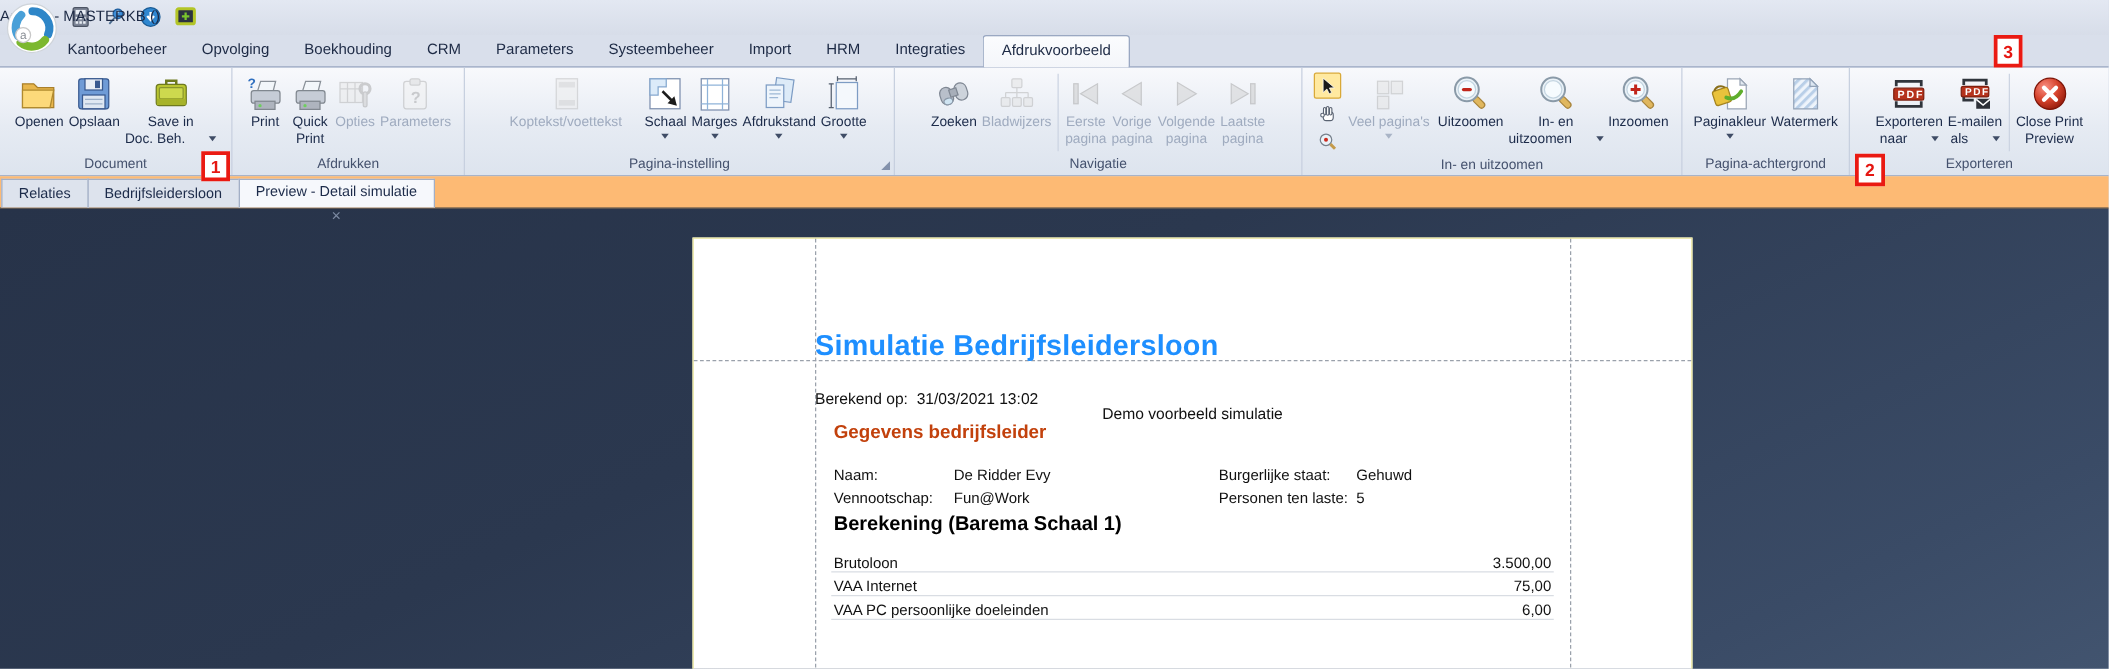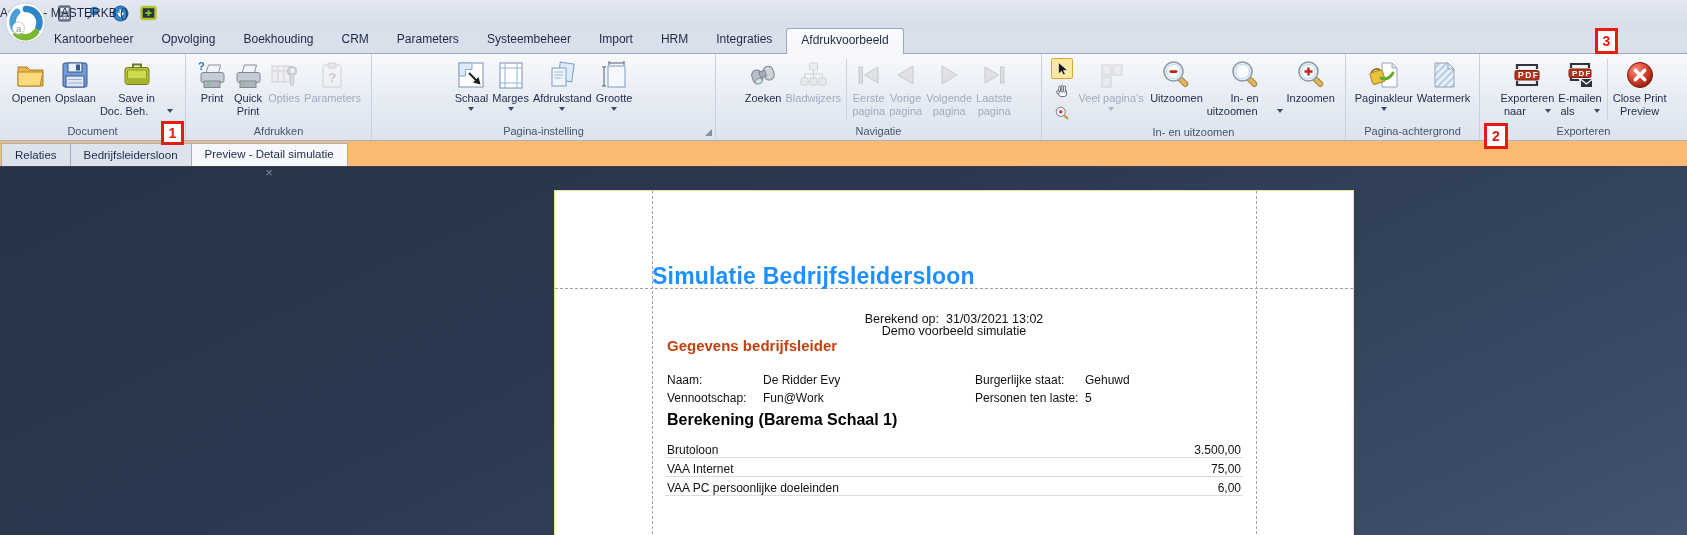--- a/index.html
+++ b/index.html
@@ -62,21 +62,21 @@
   .preview { position:relative; height:369px; overflow:hidden;
     background:linear-gradient(155deg,#273349 0%,#2b384f 40%,#3a4b66 85%,#42546f 100%); }
   .page { position:absolute; left:554px; top:23px; width:800px; height:400px;
     background:#fff; border:1px solid #e8e396; }
   .guide-v { position:absolute; top:0; bottom:0; width:0; border-left:1px dashed #9aa1ab; }
   .guide-h { position:absolute; left:0; right:0; height:0; border-top:1px dashed #9aa1ab; }
 
   .doc-title { position:absolute; left:97px; width:604px; top:72px; 
     font-size:23px; font-weight:bold; color:#1e8fff; letter-spacing:.2px; }
   .doc-sub   { position:absolute; left:97px; width:604px; top:105px; text-align:center; font-size:12.5px; color:#111;margin-top:28px; }
-  .doc-calc  { position:absolute; left:97px; width:604px; top:121px; text-align:center; font-size:12.5px; color:#111; white-space:pre; }
+  .doc-calc  { position:absolute; left:97px; width:604px; top:121px; font-size:12.5px; color:#111; white-space:pre; }
   .doc-h2a { position:absolute; left:112px; top:146px; font-size:15px; font-weight:bold; color:#c2410c; }
   .fieldrow { position:absolute; left:112px; width:578px; font-size:12px; color:#111; }
   .fr1{top:182px} .fr2{top:200px}
   .f-lab1{position:absolute;left:0;} .f-val1{position:absolute;left:96px;}
   .f-lab2{position:absolute;left:308px;} .f-val2{position:absolute;left:418px;}
   .doc-h2b { position:absolute; left:112px; top:220px; font-size:16px; font-weight:bold; color:#000; }
   .doc-table { position:absolute; left:110px; top:248px; width:578px; }
   .trow { height:19px; display:flex; justify-content:space-between; align-items:flex-end;
     border-bottom:1px solid #d9dde3; font-size:12px; color:#111; padding:0 2px 0 2px; }
 
@@ -237,20 +237,30 @@
         <div class="rlb">
             <span class="ln">Parameters</span>
           </div>
       </div>
     </div>
     <div class="rlabel">Afdrukken</div>
   </div>
 
   <div class="rgroup g-pagina">
     <div class="rbody">
+      <div class="rbtn disabled" style="width:122px">
+        <svg class="ric" viewBox="0 0 32 32">
+          <rect x="8" y="4" width="17" height="24" fill="#e9ecf1" stroke="#b3bac4"></rect>
+          <rect x="10" y="6.5" width="13" height="4.5" fill="#c9ced7"></rect>
+          <rect x="10" y="21" width="13" height="4.5" fill="#c9ced7"></rect>
+        </svg>
+        <div class="rlb">
+            <span class="ln">Koptekst/voettekst</span>
+          </div>
+      </div>
       <div class="rbtn">
         <svg class="ric" viewBox="0 0 32 32">
           <rect x="4" y="4" width="24" height="24" fill="#fff" stroke="#7d8fae"></rect>
           <path d="M4 4 h13 v6.5 h-6.5 v6.5 H4 z" fill="#dcebf9" stroke="#85a8cf"></path>
           <line x1="14" y1="14" x2="24" y2="24" stroke="#1c1c1c" stroke-width="2"></line>
           <path d="M25.5 25.5 l-7.5-2 5.5-5.5 z" fill="#1c1c1c"></path>
         </svg>
         <div class="rlb">
             <span class="ln">Schaal</span>
           </div>

